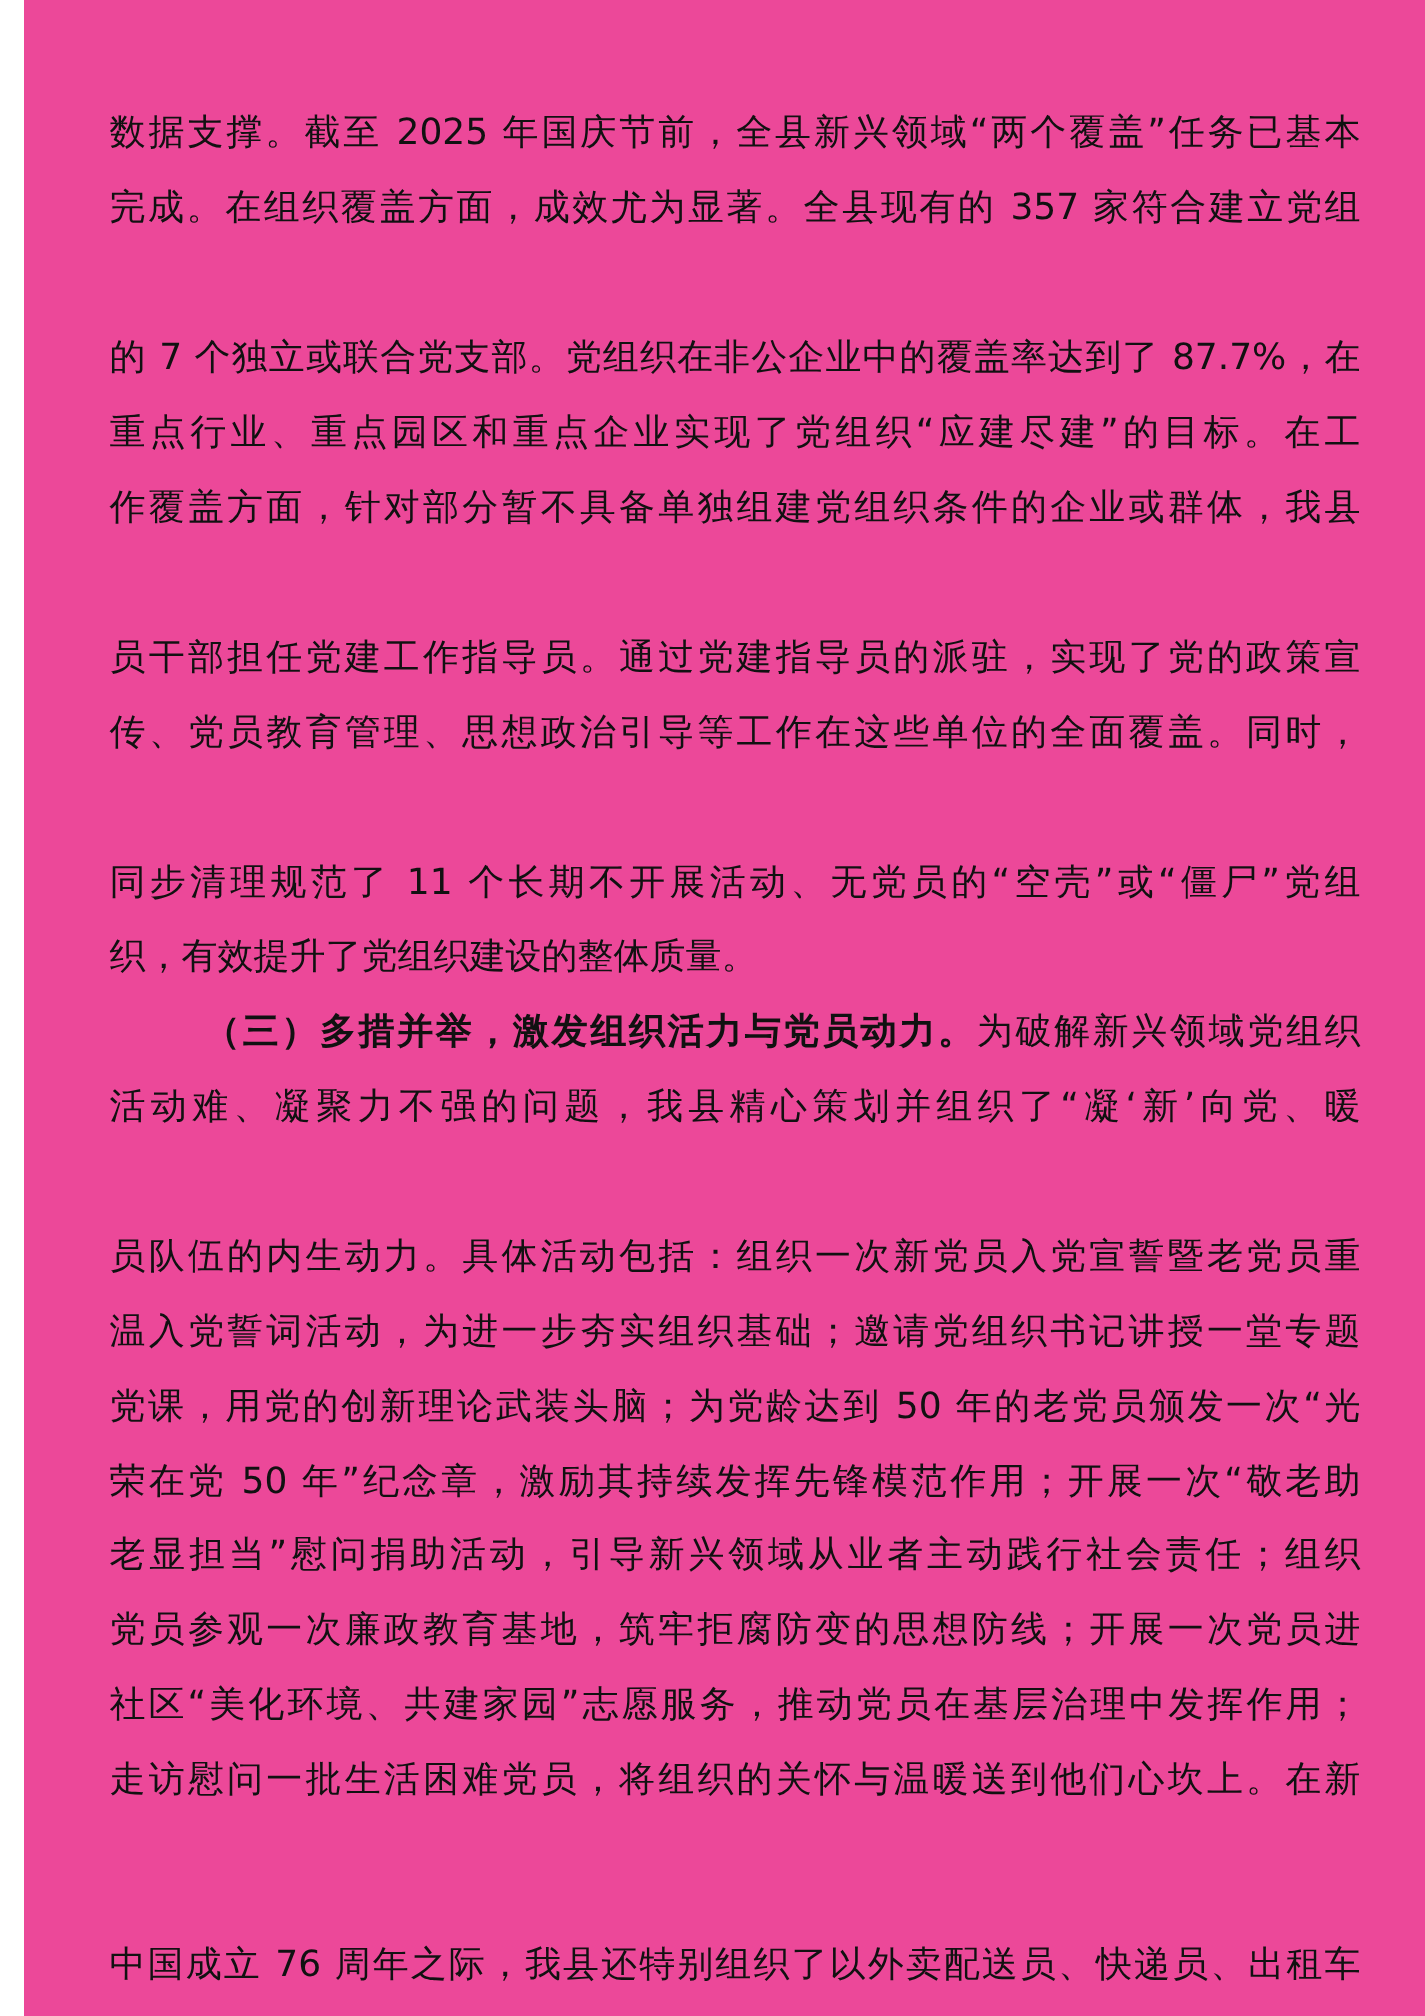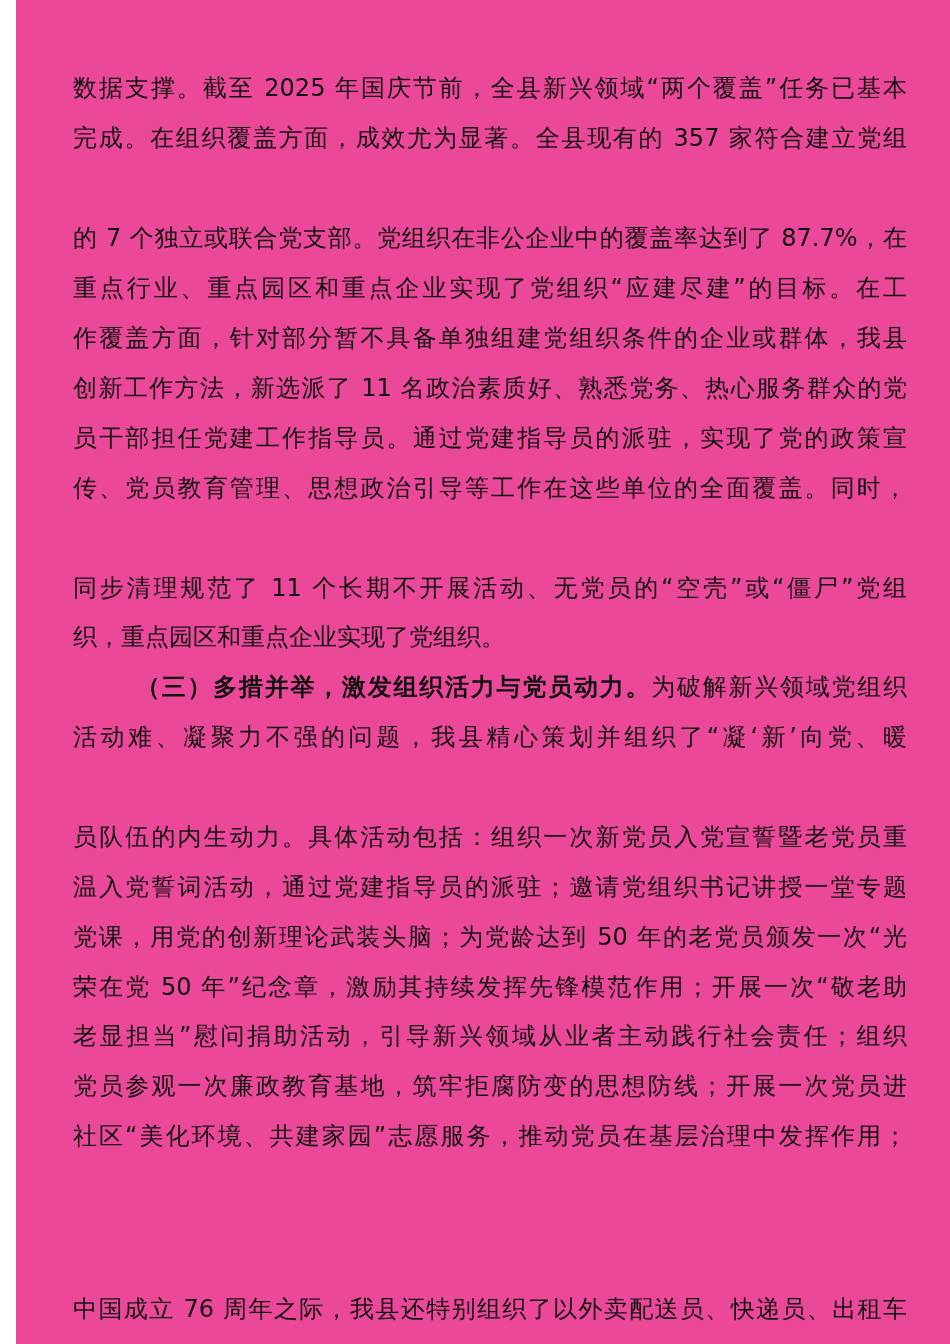--- a/index.html
+++ b/index.html
@@ -27,29 +27,29 @@
 </style>
 </head>
 <body>
 
 <div class="page">
   <div class="line" style="top:68px">数据支撑。截至 2025 年国庆节前，全县新兴领域“两个覆盖”任务已基本</div>
   <div class="line" style="top:118px">完成。在组织覆盖方面，成效尤为显著。全县现有的 357 家符合建立党组</div>
   <div class="line" style="top:218px">的 7 个独立或联合党支部。党组织在非公企业中的覆盖率达到了 87.7%，在</div>
   <div class="line" style="top:268px">重点行业、重点园区和重点企业实现了党组织“应建尽建”的目标。在工</div>
   <div class="line" style="top:318px">作覆盖方面，针对部分暂不具备单独组建党组织条件的企业或群体，我县</div>
-  <div class="line" style="top:368px">创新工作方法，新选派了 11 名政治素质好、熟悉党务、热心服务群众的党</div>
   <div class="line" style="top:418px">员干部担任党建工作指导员。通过党建指导员的派驻，实现了党的政策宣</div>
   <div class="line" style="top:468px">传、党员教育管理、思想政治引导等工作在这些单位的全面覆盖。同时，</div>
   <div class="line" style="top:568px">同步清理规范了 11 个长期不开展活动、无党员的“空壳”或“僵尸”党组</div>
-  <div class="line last" style="top:617px">织，重点园区和重点企业实现了党组织。</div>
+  <div class="line last" style="top:617px">织，有效提升了党组织建设的整体质量。</div>
 
   <div class="line indent" style="top:667px"><span class="bold">（三）多措并举，激发组织活力与党员动力。</span><span>为破解新兴领域党组织</span></div>
   <div class="line" style="top:717px">活动难、凝聚力不强的问题，我县精心策划并组织了“凝‘新’向党、暖</div>
   <div class="line" style="top:817px">员队伍的内生动力。具体活动包括：组织一次新党员入党宣誓暨老党员重</div>
-  <div class="line" style="top:867px">温入党誓词活动，通过党建指导员的派驻；邀请党组织书记讲授一堂专题</div>
+  <div class="line" style="top:867px">温入党誓词活动，为进一步夯实组织基础；邀请党组织书记讲授一堂专题</div>
   <div class="line" style="top:917px">党课，用党的创新理论武装头脑；为党龄达到 50 年的老党员颁发一次“光</div>
   <div class="line" style="top:967px">荣在党 50 年”纪念章，激励其持续发挥先锋模范作用；开展一次“敬老助</div>
   <div class="line" style="top:1066px">党员参观一次廉政教育基地，筑牢拒腐防变的思想防线；开展一次党员进</div>
   <div class="line" style="top:1016px">老显担当”慰问捐助活动，引导新兴领域从业者主动践行社会责任；组织</div>
   <div class="line" style="top:1116px">社区“美化环境、共建家园”志愿服务，推动党员在基层治理中发挥作用；</div>
+  <div class="line" style="top:1166px">走访慰问一批生活困难党员，将组织的关怀与温暖送到他们心坎上。在新</div>
   <div class="line" style="top:1289px">中国成立 76 周年之际，我县还特别组织了以外卖配送员、快递员、出租车</div>
 </div>
 
 </body></html>

